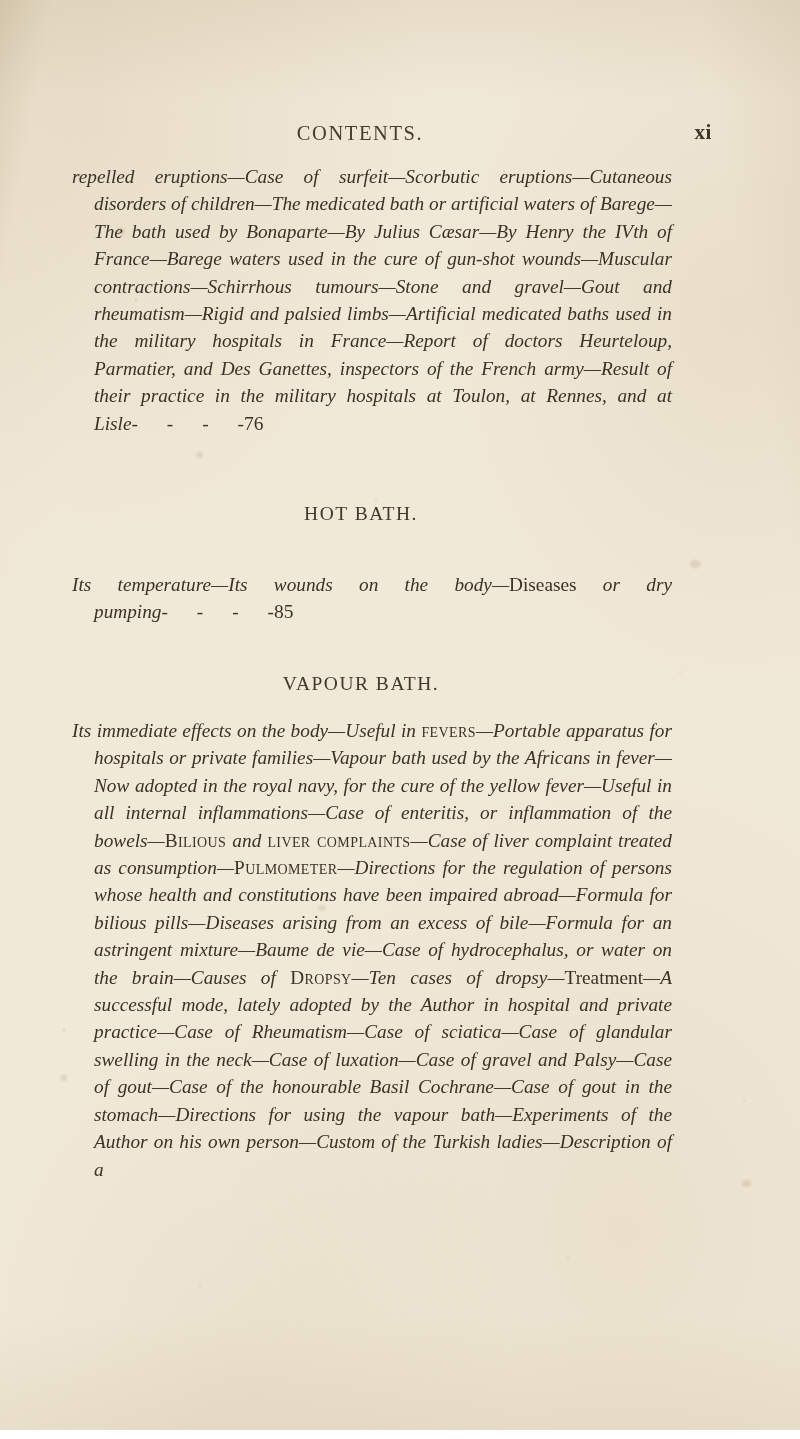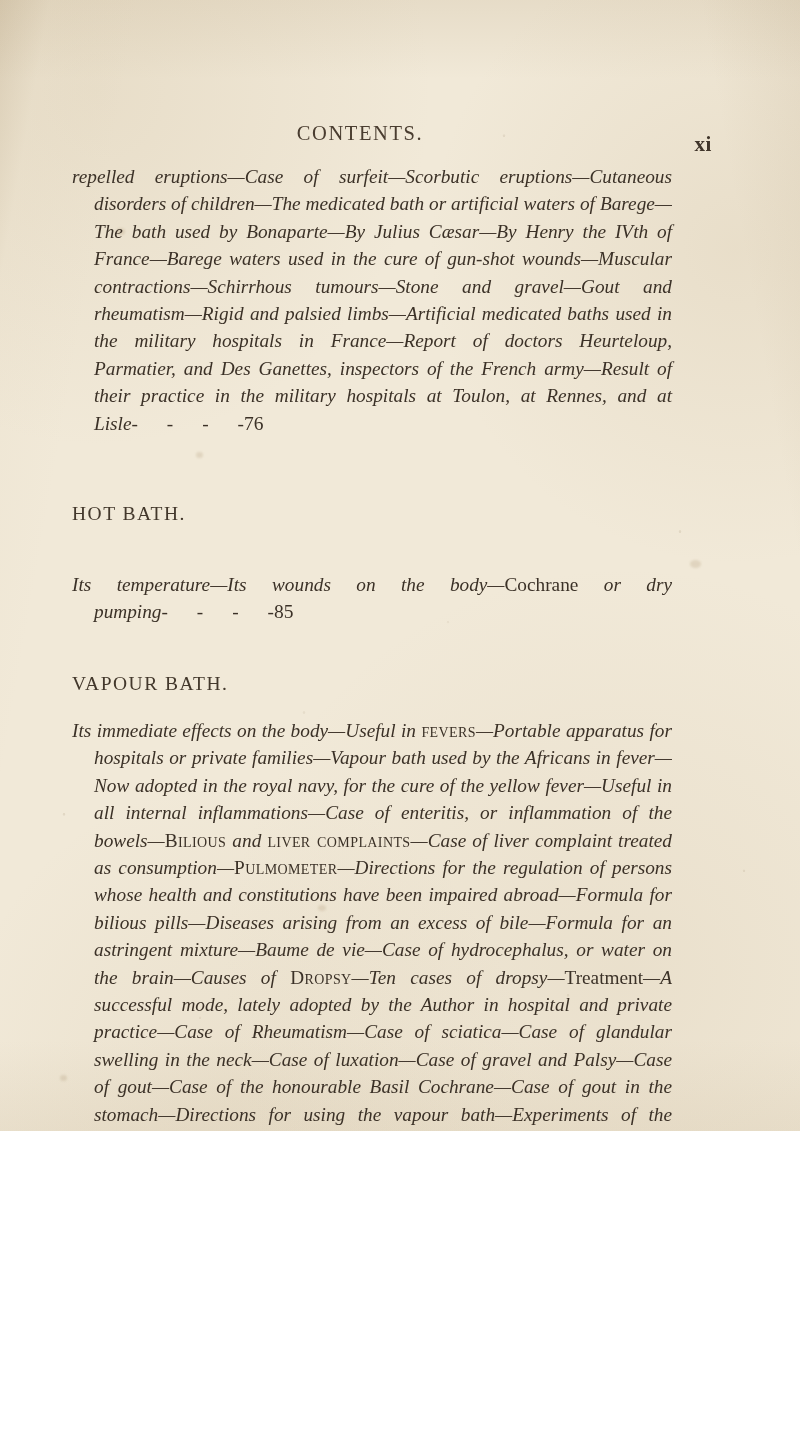--- a/index.html
+++ b/index.html
@@ -5,21 +5,21 @@
 <style>
   html, body {
     margin: 0;
     padding: 0;
     background: #ffffff;
   }
 
   .page {
     position: relative;
     width: 800px;
-    height: 1131px;
+    height: 1430px;
     overflow: hidden;
     background-color: #f1e9d8;
     background-image:
       radial-gradient(ellipse 60% 45% at 12% 8%,  rgba(196,176,140,0.20), rgba(196,176,140,0) 70%),
       radial-gradient(ellipse 55% 40% at 92% 22%, rgba(190,168,130,0.17), rgba(190,168,130,0) 70%),
       radial-gradient(ellipse 70% 50% at 78% 86%, rgba(196,176,142,0.16), rgba(196,176,142,0) 72%),
       radial-gradient(ellipse 50% 38% at 30% 96%, rgba(188,166,128,0.13), rgba(188,166,128,0) 72%),
       linear-gradient(100deg, rgba(163,140,103,0.26) 0%, rgba(200,182,148,0.06) 5%, rgba(255,252,243,0.0) 14%),
       linear-gradient(260deg, rgba(170,148,112,0.14) 0%, rgba(255,252,243,0.0) 10%),
       linear-gradient(180deg, rgba(175,152,114,0.16) 0%, rgba(255,252,243,0.0) 7%),
@@ -68,21 +68,21 @@
     top: 0;
     transform: translateX(-50%);
     font-size: 20.5px;
     letter-spacing: 1.6px;
     color: #4a3d30;
     white-space: nowrap;
   }
   .folio {
     position: absolute;
     right: 88px;
-    top: 132px;
+    top: 120px;
     font-size: 21px;
     font-weight: bold;
     letter-spacing: .6px;
     color: #40352a;
   }
 
   
   .block {
     position: absolute;
     left: 72px;
@@ -121,21 +121,21 @@
     font-style: normal;
     font-size: 19.5px;
     font-family: Liberation Serif, serif;
   }
 
   
   .section-head {
     position: absolute;
     left: 72px;
     width: 578px;
-    text-align: left;
+    text-align: center;
     font-size: 19.5px;
     letter-spacing: 1.5px;
     color: #43382c;
   }
   .head-hot { top: 503px; }
   .head-vapour { top: 673px; }
 </style>
 </head>
 <body>
 
@@ -157,21 +157,21 @@
   <div class="block entry-1">
     <p>
       <span>repelled eruptions—Case of surfeit—Scorbutic eruptions—Cutaneous disorders of children—The medicated bath or artificial waters of Barege—The bath used by Bonaparte—By Julius Cæsar—By Henry the IVth of France—Barege waters used in the cure of gun-shot wounds—Muscular contractions—Schirrhous tumours—Stone and gravel—Gout and rheumatism—Rigid and palsied limbs—Artificial medicated baths used in the military hospitals in France—Report of doctors Heurteloup, Parmatier, and Des Ganettes, inspectors of the French army—Result of their practice in the military hospitals at Toulon, at Rennes, and at Lisle</span><span class="leaders">-      -      -      -</span><span class="pageno">76</span>
     </p>
   </div>
 
   <div class="section-head head-hot">HOT BATH.</div>
 
   <div class="block entry-2">
     <p>
-      <span>Its temperature—Its wounds on the body—</span><span class="rm">Cochrane </span><span>or dry pumping</span><span class="leaders">-      -      -      -</span><span class="pageno">85</span>
+      <span>Its temperature—Its wounds on the body—</span><span class="rm">Diseases </span><span>or dry pumping</span><span class="leaders">-      -      -      -</span><span class="pageno">85</span>
     </p>
   </div>
 
   <div class="section-head head-vapour">VAPOUR BATH.</div>
 
   <div class="block entry-3">
     <p>
       <span>Its immediate effects on the body—Useful in </span><span class="sc">fevers</span><span>—Portable apparatus for hospitals or private families—Vapour bath used by the Africans in fever—Now adopted in the royal navy, for the cure of the yellow fever—Useful in all internal inflammations—Case of enteritis, or inflammation of the bowels—</span><span class="sc">Bilious</span><span> and </span><span class="sc">liver complaints</span><span>—Case of liver complaint treated as consumption—</span><span class="sc">Pulmometer</span><span>—Directions for the regulation of persons whose health and constitutions have been impaired abroad—Formula for bilious pills—Diseases arising from an excess of bile—Formula for an astringent mixture—Baume de vie—Case of hydrocephalus, or water on the brain—Causes of </span><span class="sc">Dropsy</span><span>—Ten cases of dropsy—</span><span class="rm">Treatment</span><span>—A successful mode, lately adopted by the Author in hospital and private practice—Case of Rheumatism—Case of sciatica—Case of glandular swelling in the neck—Case of luxation—Case of gravel and Palsy—Case of gout—Case of the honourable Basil Cochrane—Case of gout in the stomach—Directions for using the vapour bath—Experiments of the Author on his own person—Custom of the Turkish ladies—Description of a</span>
     </p>
   </div>

